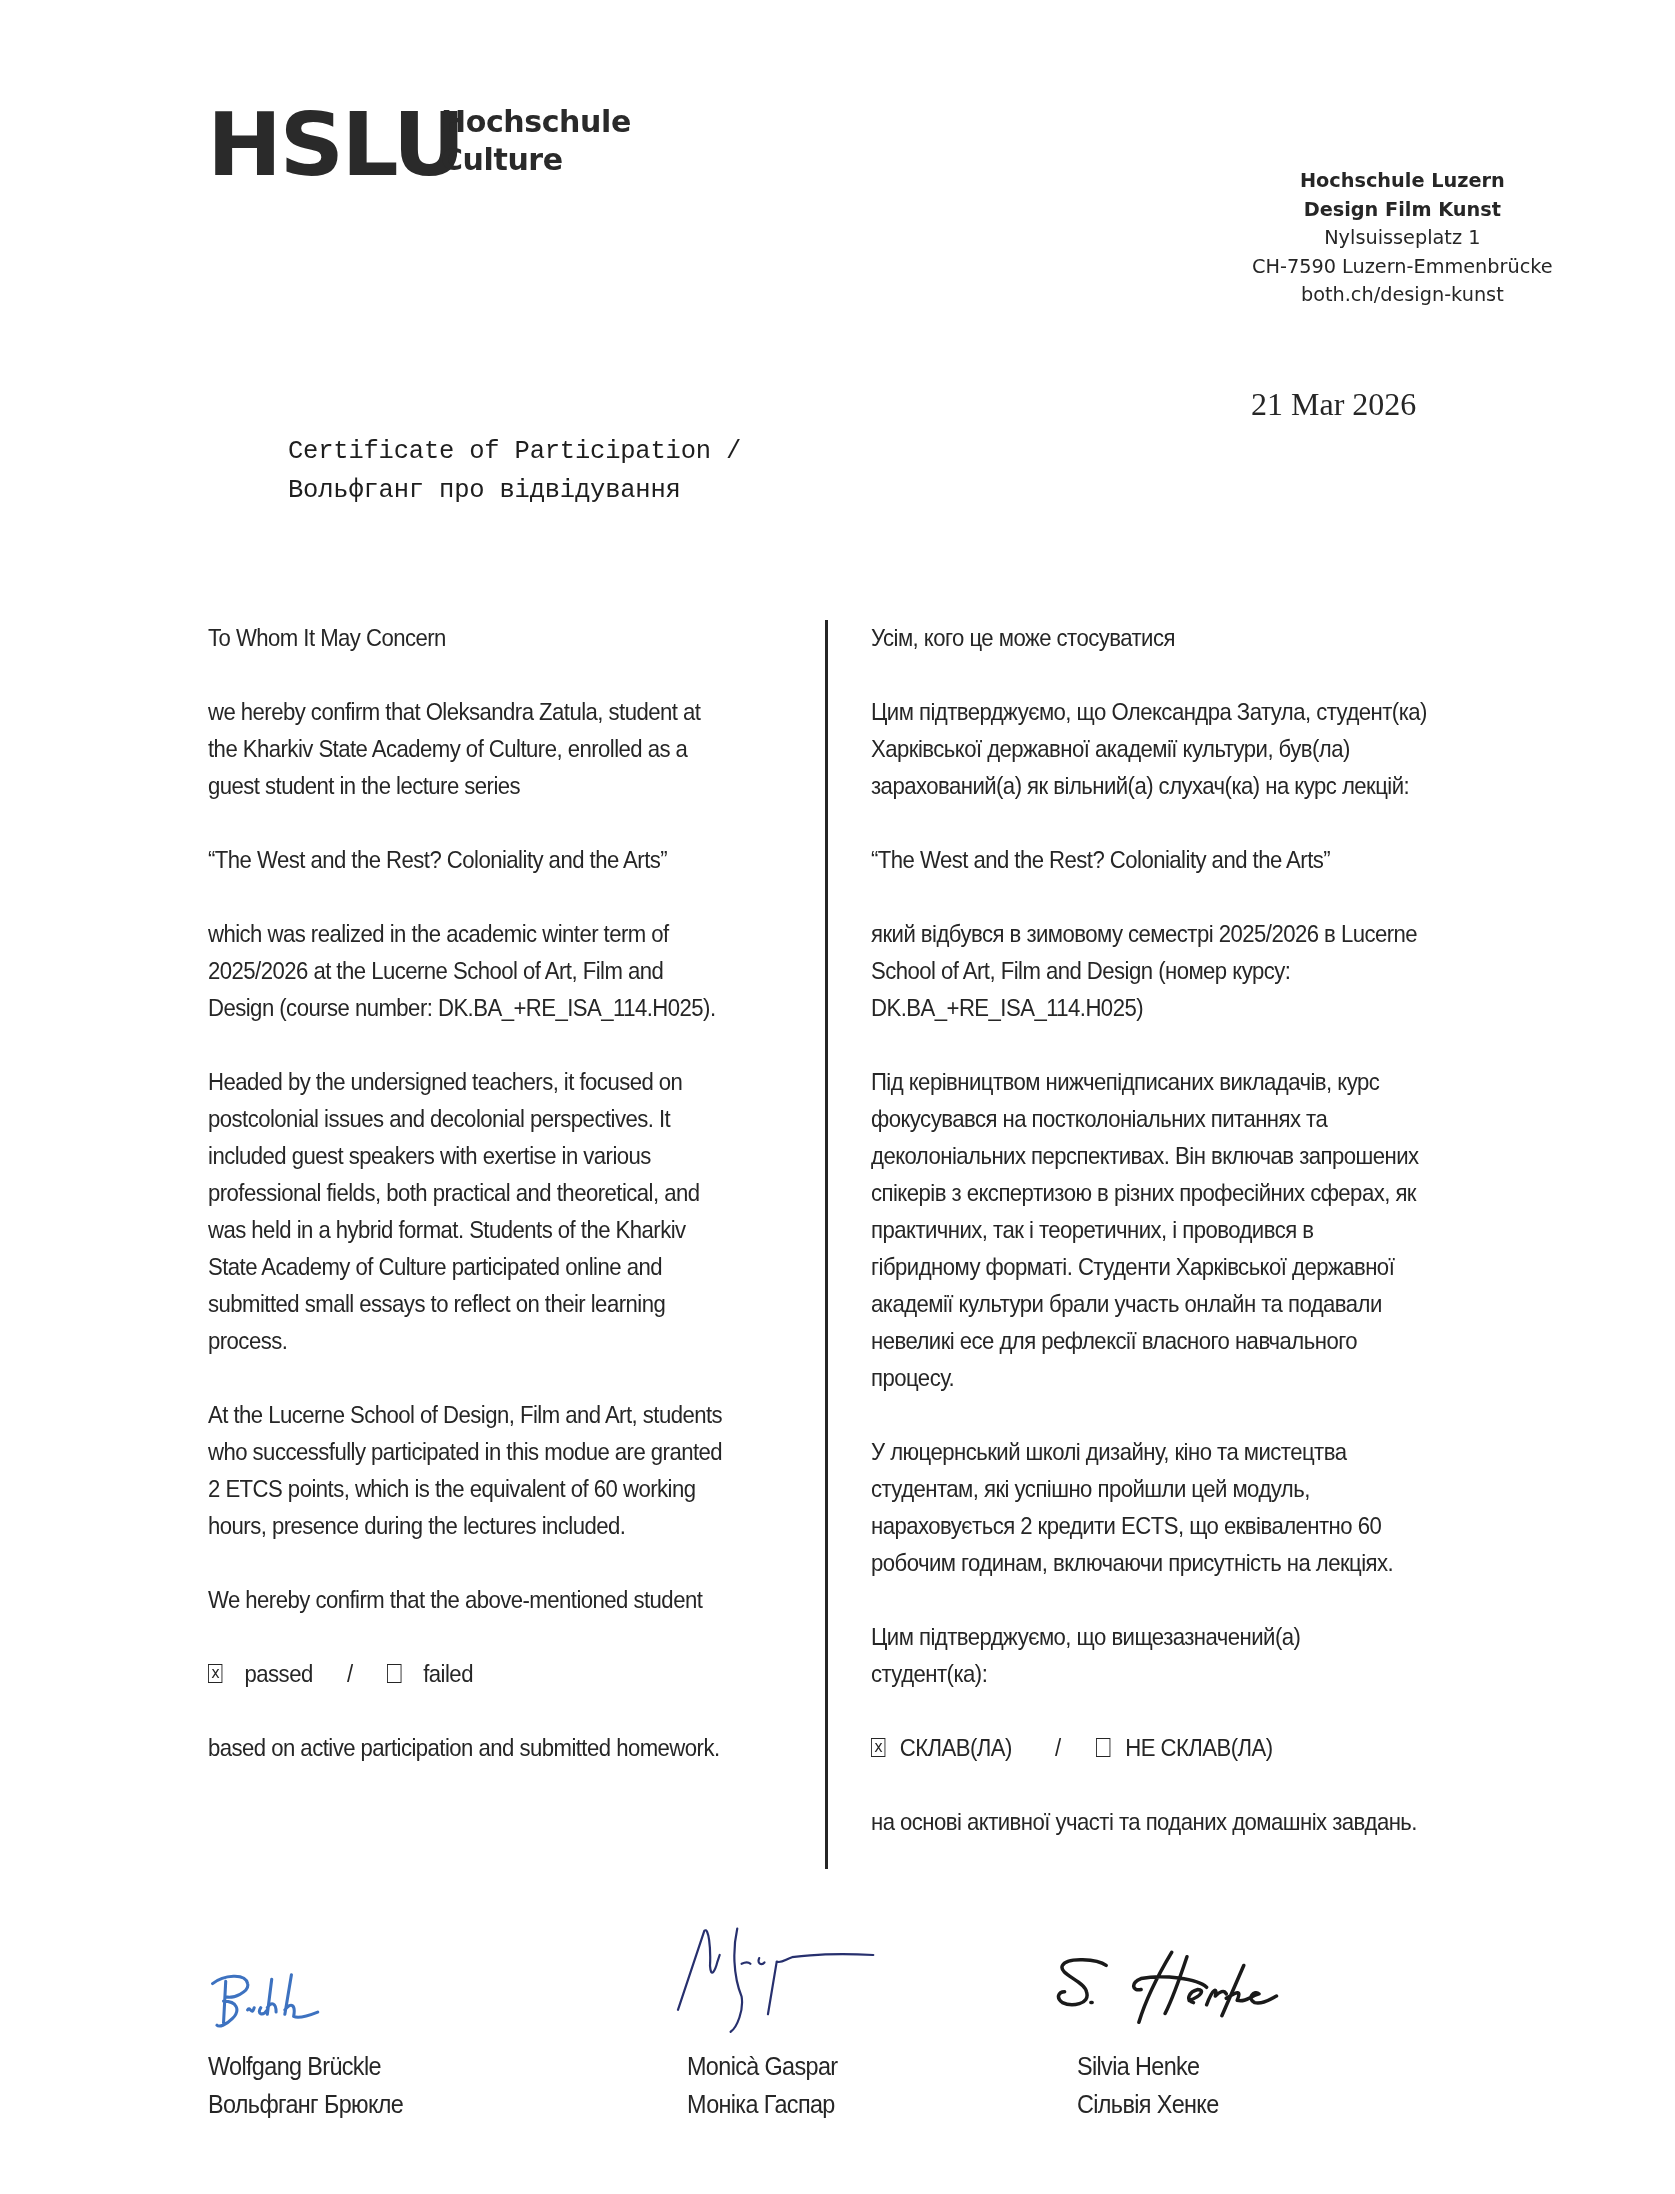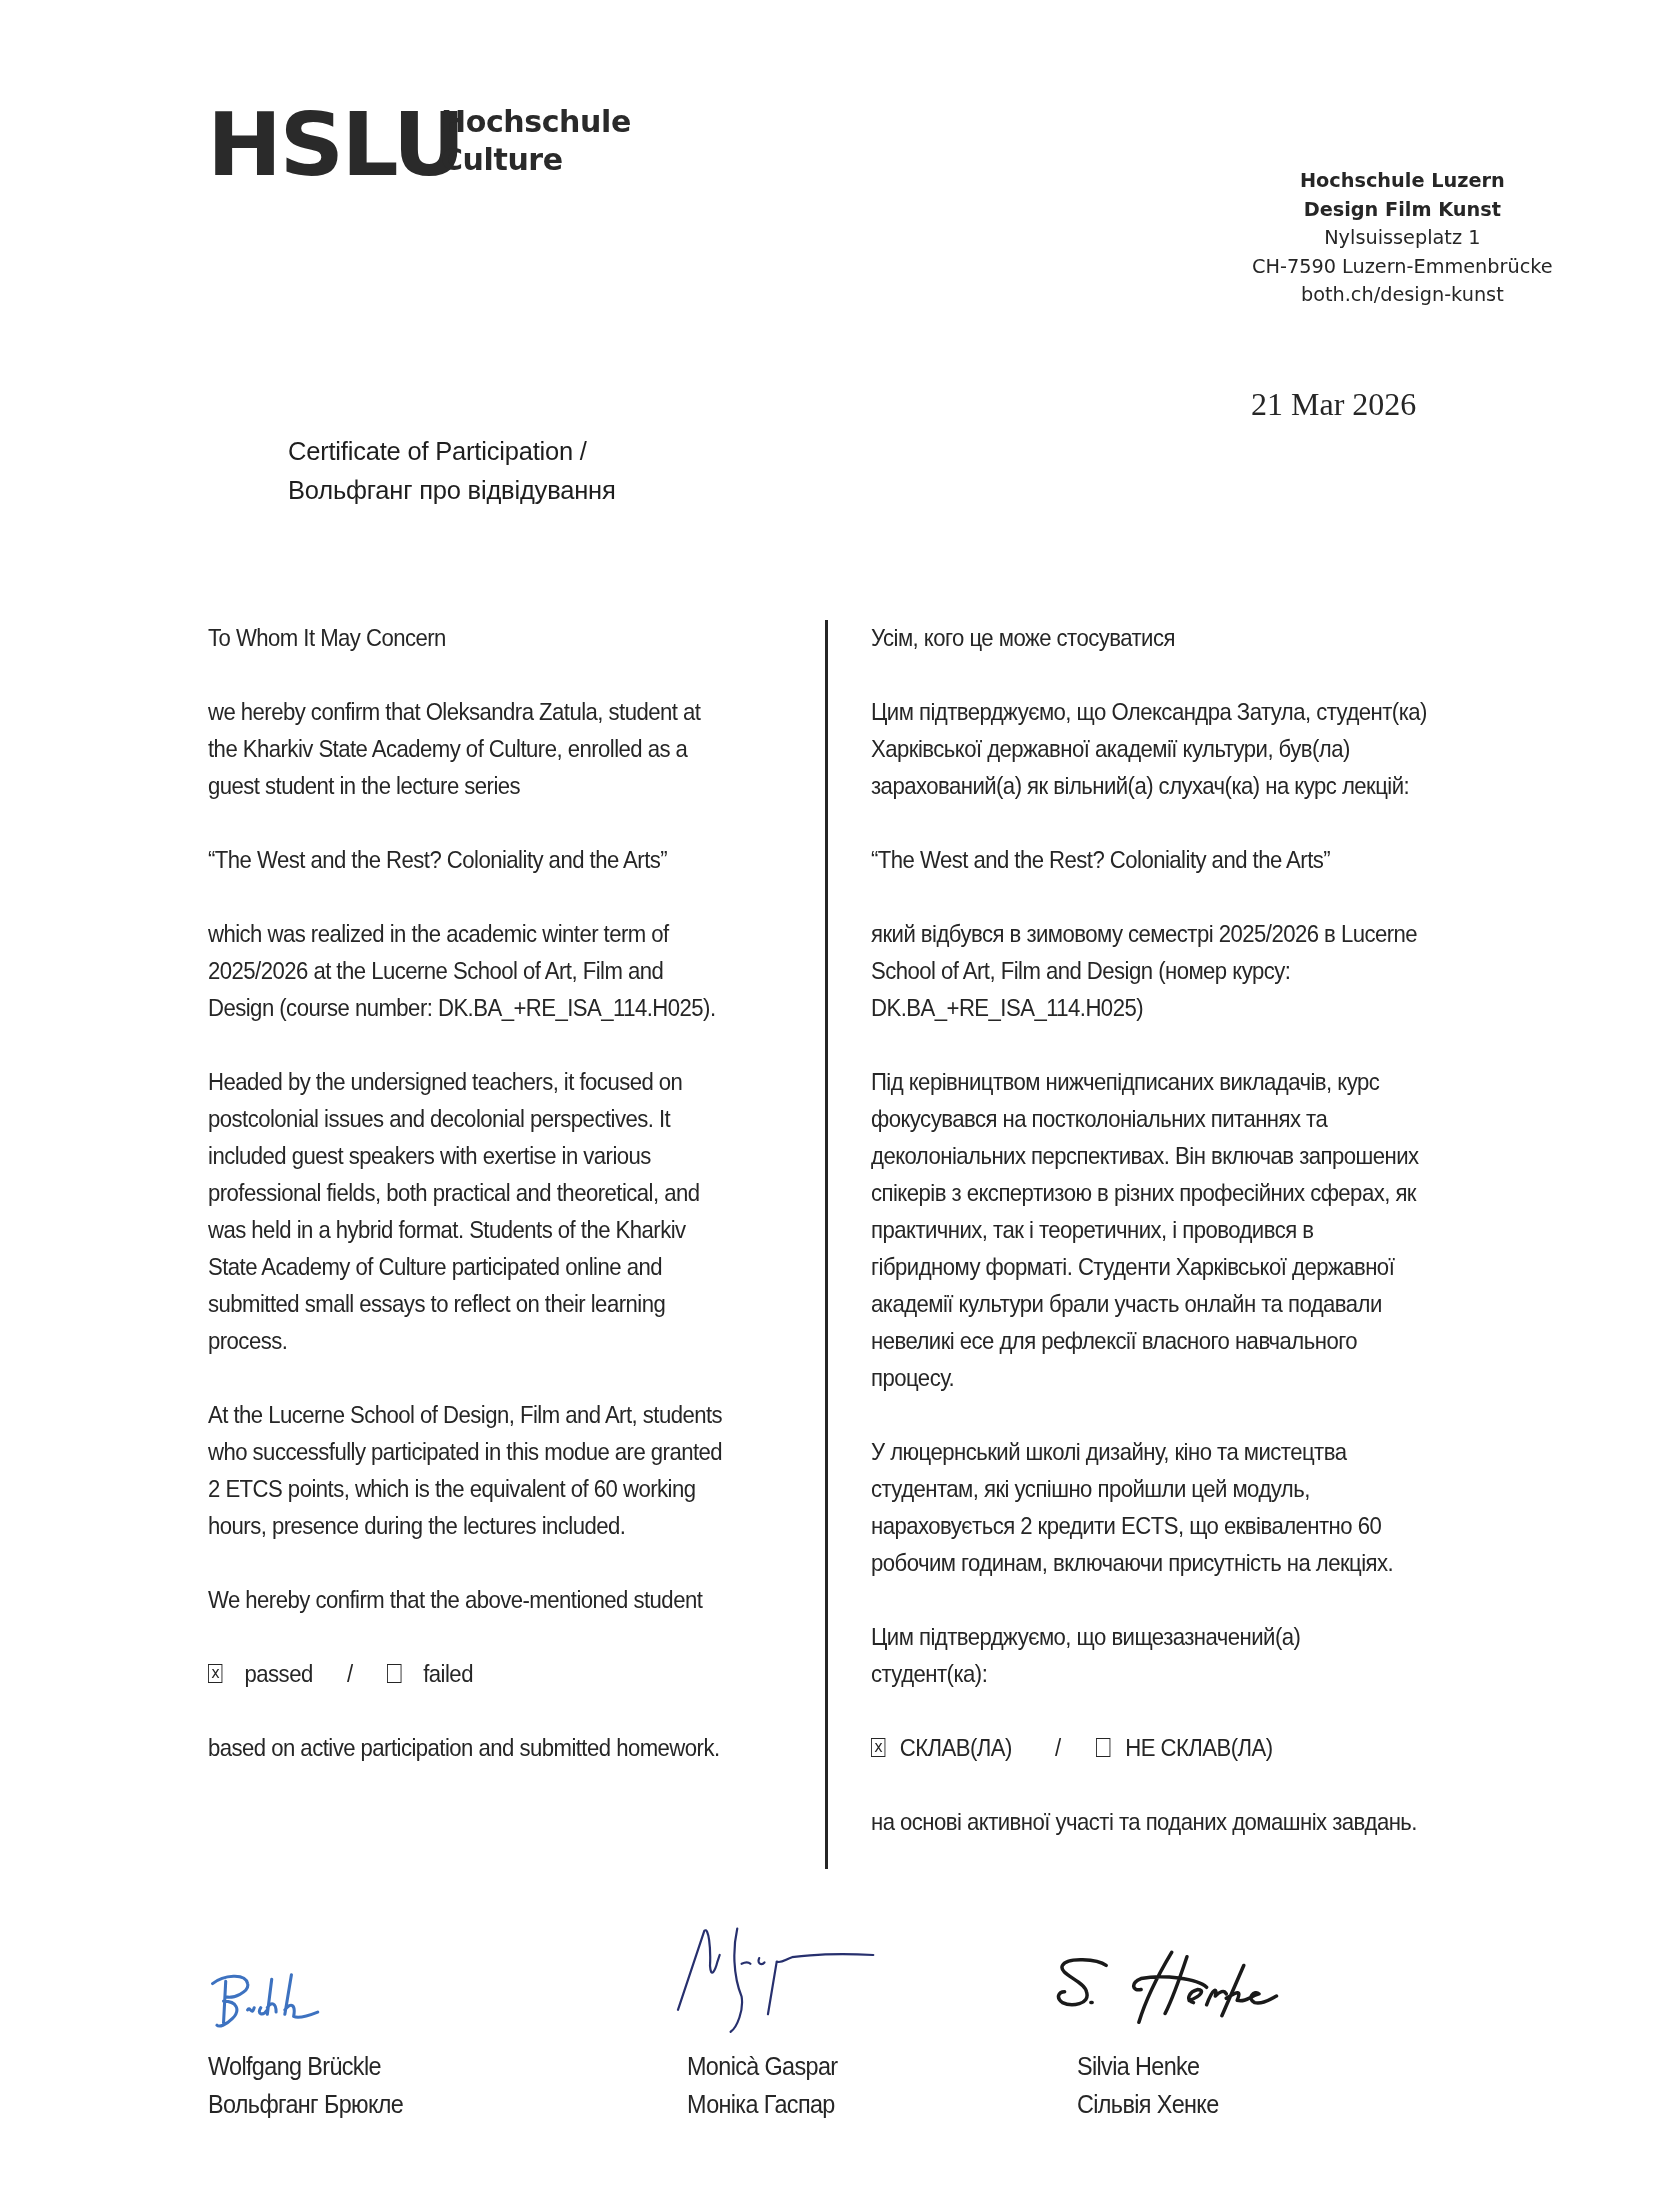--- a/index.html
+++ b/index.html
@@ -11,21 +11,21 @@
   .logo-text { left: 441px; top: 103px; font-family: "DejaVu Sans", sans-serif; font-weight: 600; font-size: 30px; line-height: 38px; color: #2a2a2a; letter-spacing: -0.4px; }
 
   
   .address { left: 1252px; top: 167px; font-family: "DejaVu Sans", sans-serif; font-size: 19.3px; line-height: 28.5px; color: #262626; text-align: center; }
   .address .bold { font-weight: bold; }
 
   
   .date { left: 1251px; top: 386px; font-family: "Liberation Serif", serif; font-size: 32px; color: #262626; }
 
   
-  .title { left: 288px; top: 432px; font-family: Liberation Sans, sans-serif; font-size: 25.5px; line-height: 39px; color: #1e1e1e; letter-spacing: -0.2px; }
+  .title { left: 288px; top: 432px; font-family: Liberation Mono, monospace; font-size: 25.5px; line-height: 39px; color: #1e1e1e; letter-spacing: -0.2px; }
 
   
   .col { font-family: "Liberation Sans", sans-serif; font-size: 24.6px; line-height: 37px; color: #262626; letter-spacing: -0.6px; transform: scaleX(0.9); transform-origin: left top; }
   .col-left { left: 208px; top: 619px; width: 658px; }
   .col-right { left: 871px; top: 619px; width: 812px; }
   .col p { margin: 0 0 37px 0; }
 
   .divider { left: 825px; top: 620px; width: 2.6px; height: 1249px; background: #262626; }
 
   .check-row { display: flex; align-items: center; }

